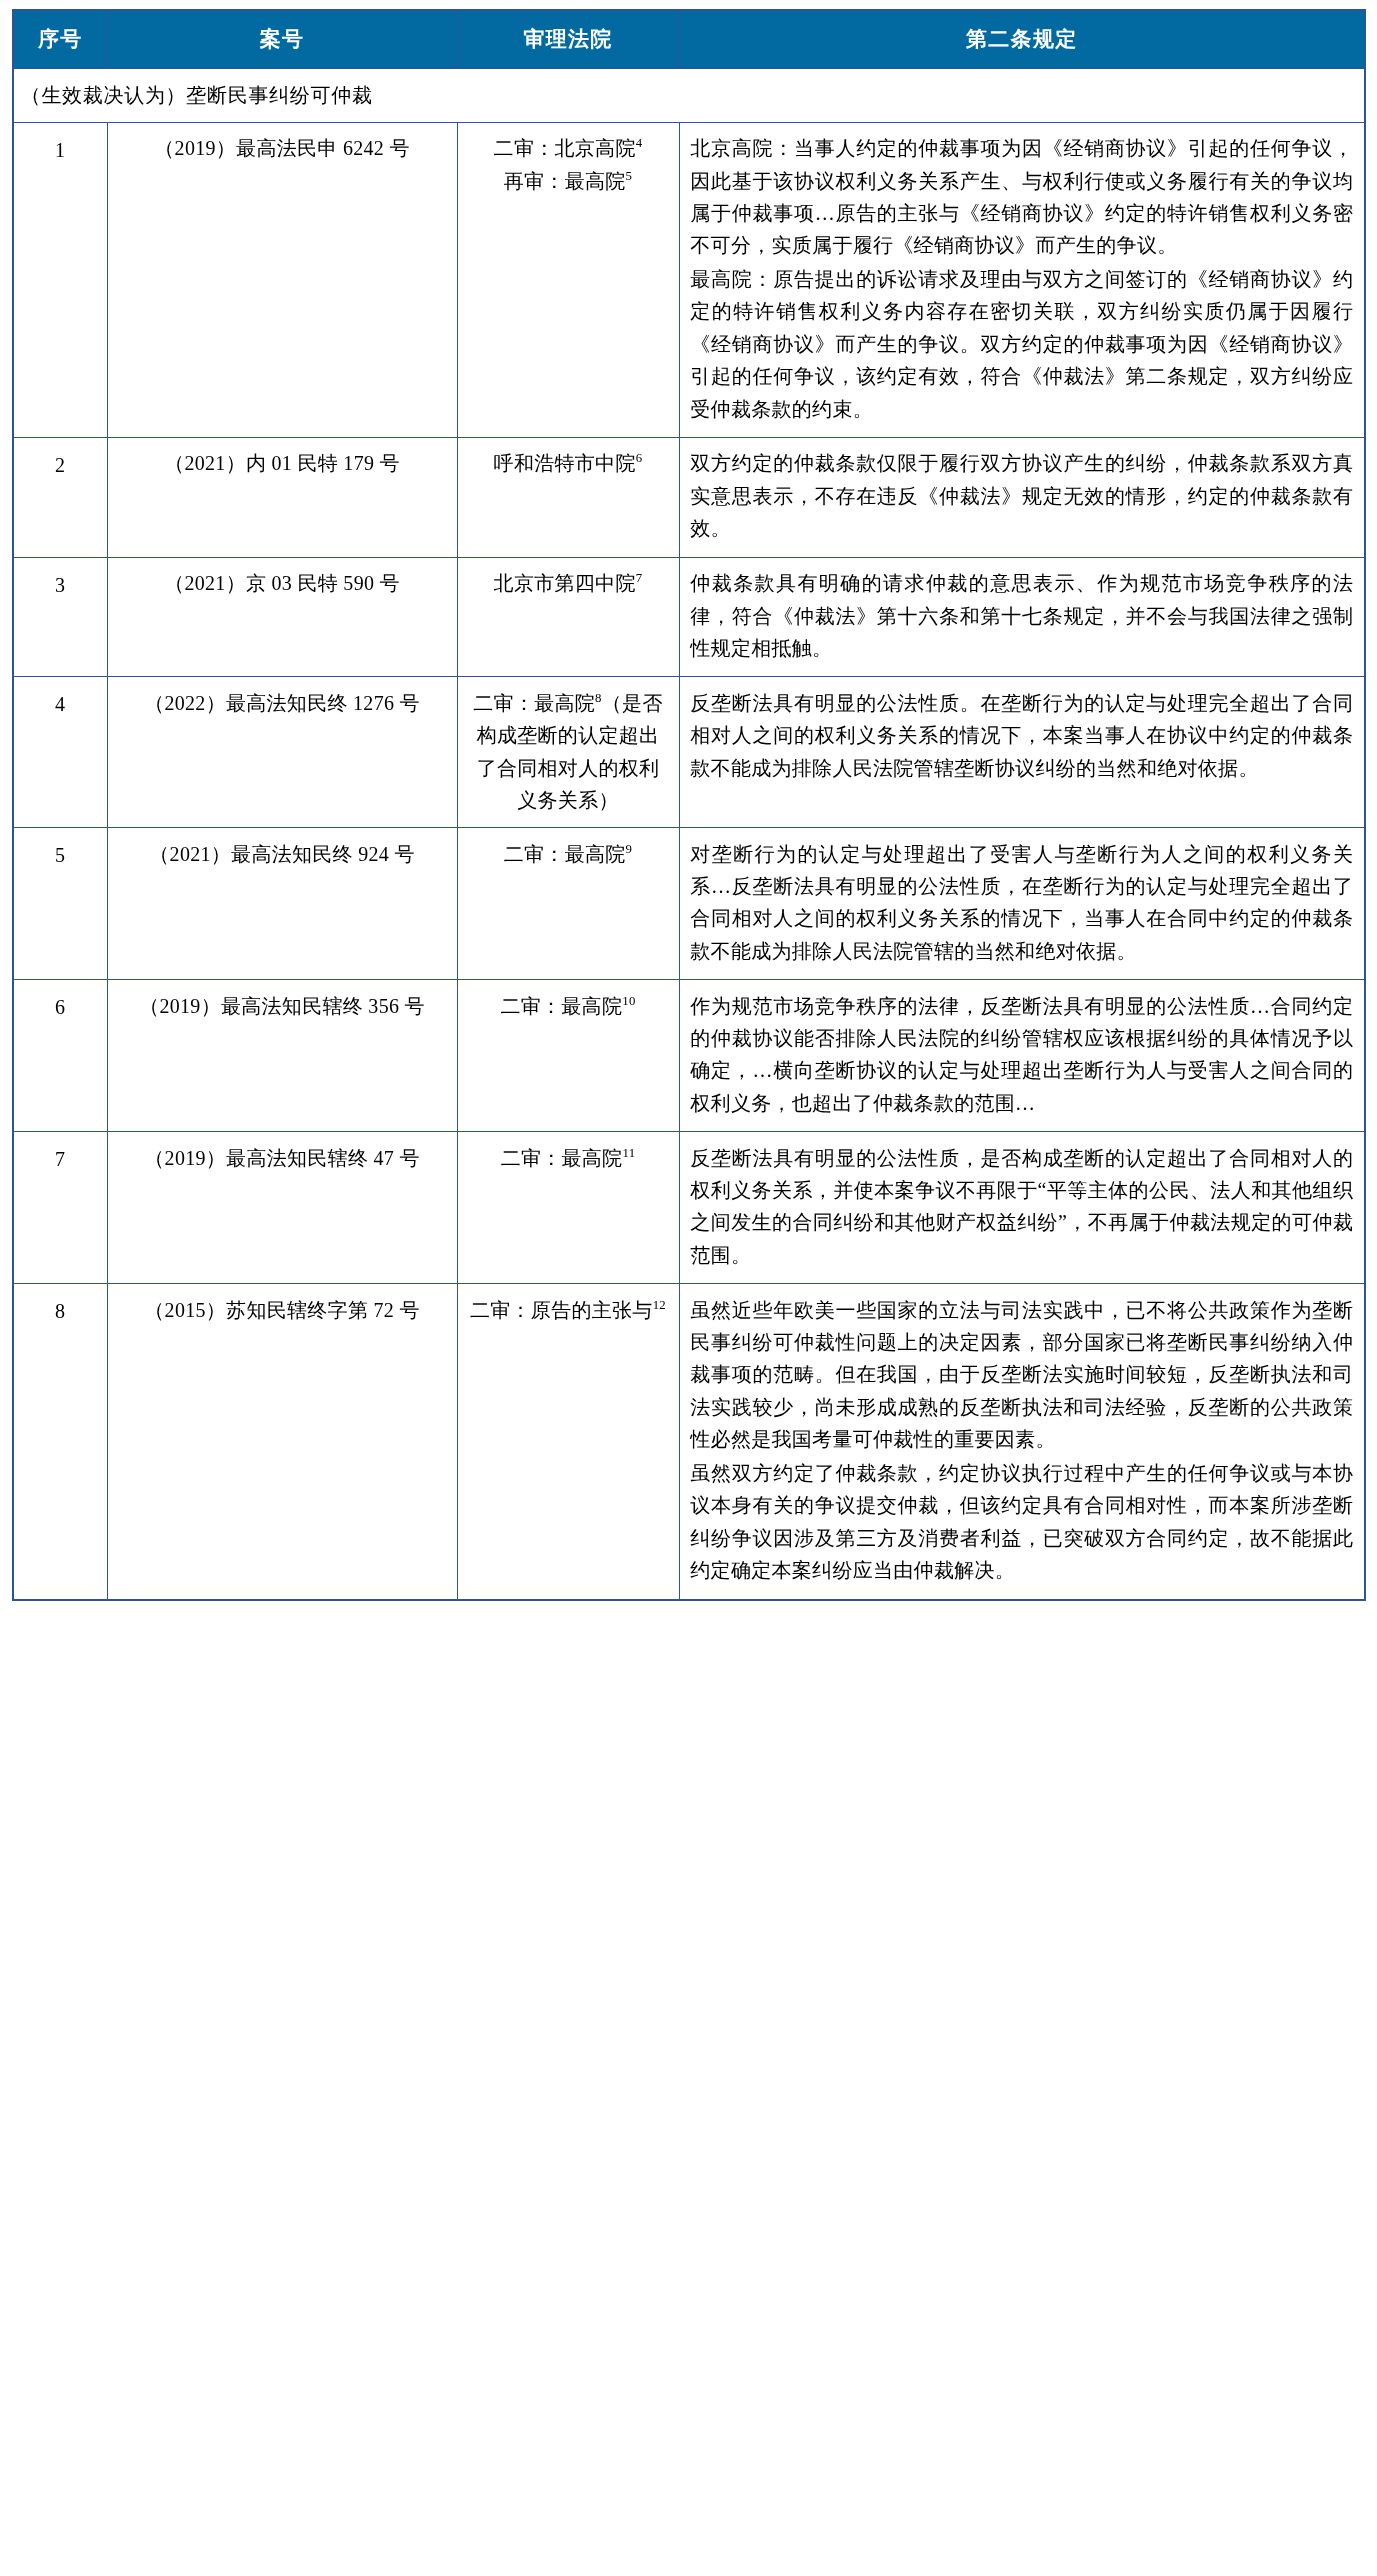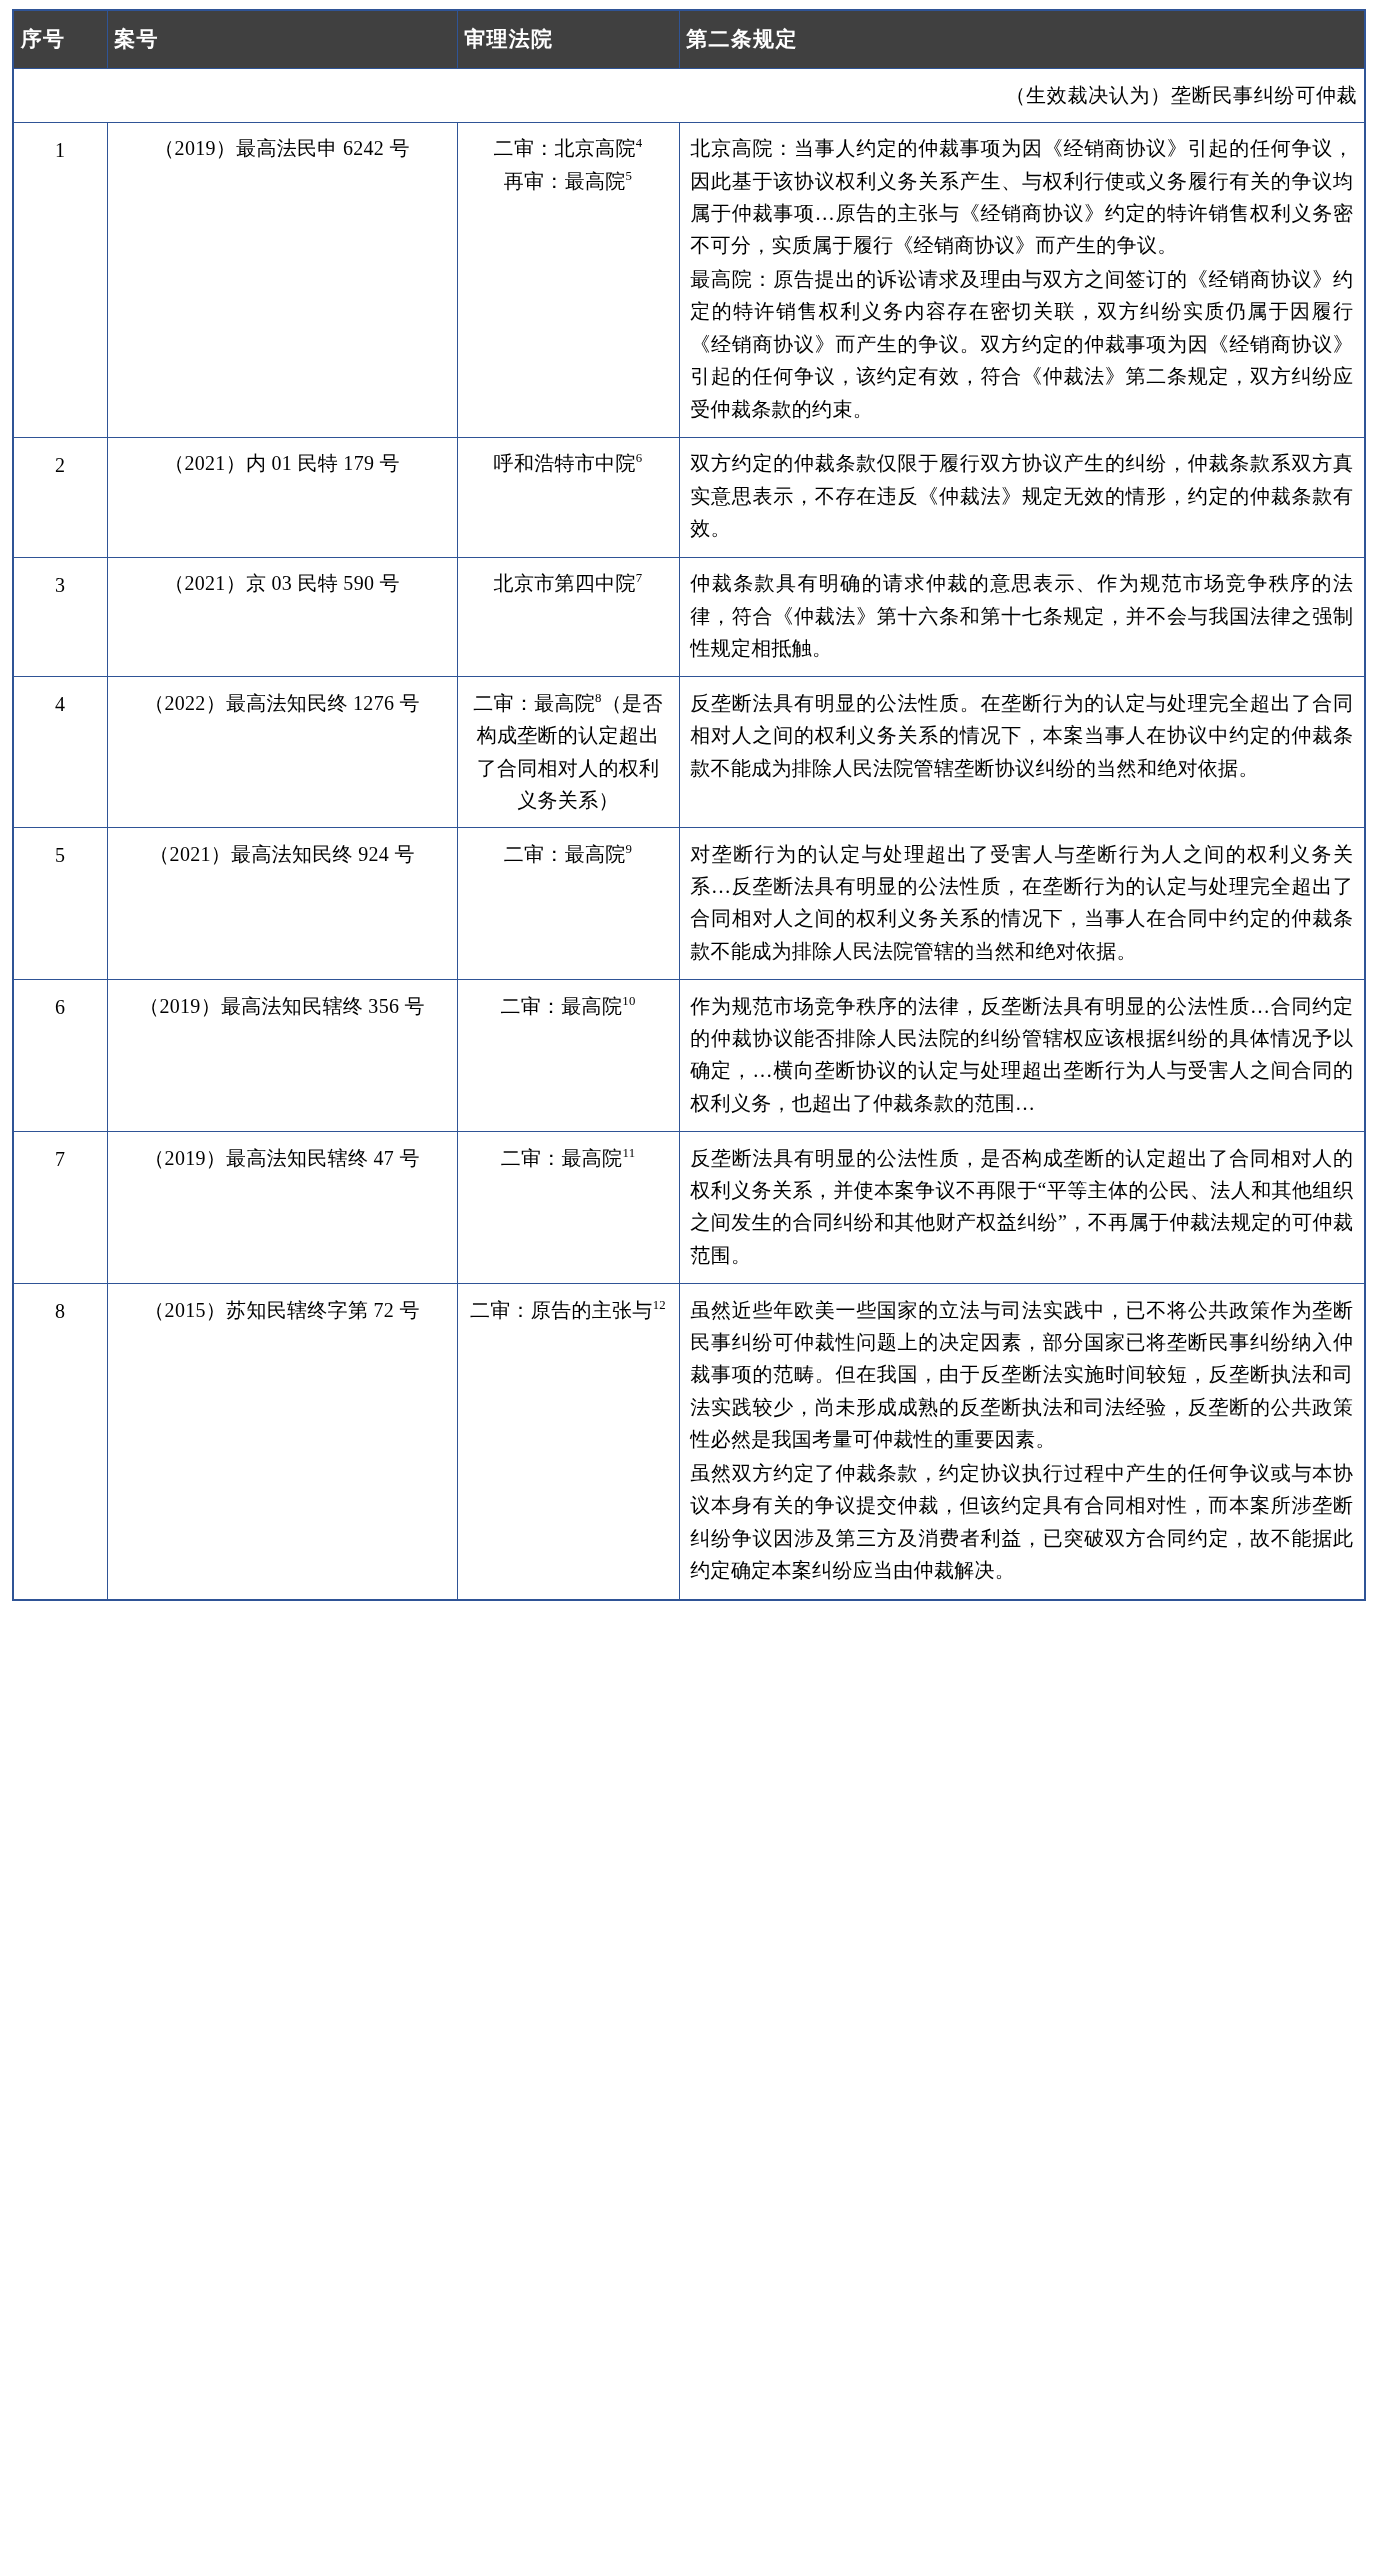--- a/index.html
+++ b/index.html
@@ -31,44 +31,44 @@
 
   th, td {
     border: 1.3px solid #2f5496;
     vertical-align: top;
     padding: 9.4px 10.8px 10.8px 10.8px;
     font-size: 20px;
     line-height: 1.62;
     letter-spacing: 0.3px;
   }
   thead th {
-    background: #404040;
+    background: #0369a1;
     color: #ffffff;
-    text-align: left;
+    text-align: center;
     font-weight: bold;
     padding: 10.8px 6.7px 12px 6.7px;
     font-size: 21px;
     letter-spacing: 1.3px;
     vertical-align: middle;
   }
   td.num {
     text-align: center;
     font-size: 20px;
     padding-top: 10.8px;
   }
   td.case, td.court {
     text-align: center;
   }
   td.view p {
     margin: 0 0 1.3px 0;
     text-align: justify;
     text-justify: inter-ideograph;
   }
   tr.section td {
-    text-align: right;
+    text-align: left;
     font-size: 20px;
     padding: 9.4px 6.7px 10.8px 6.7px;
     letter-spacing: 0.7px;
   }
   sup {
     font-size: 12.8px;
     vertical-align: super;
     line-height: 0;
   }
 </style>

